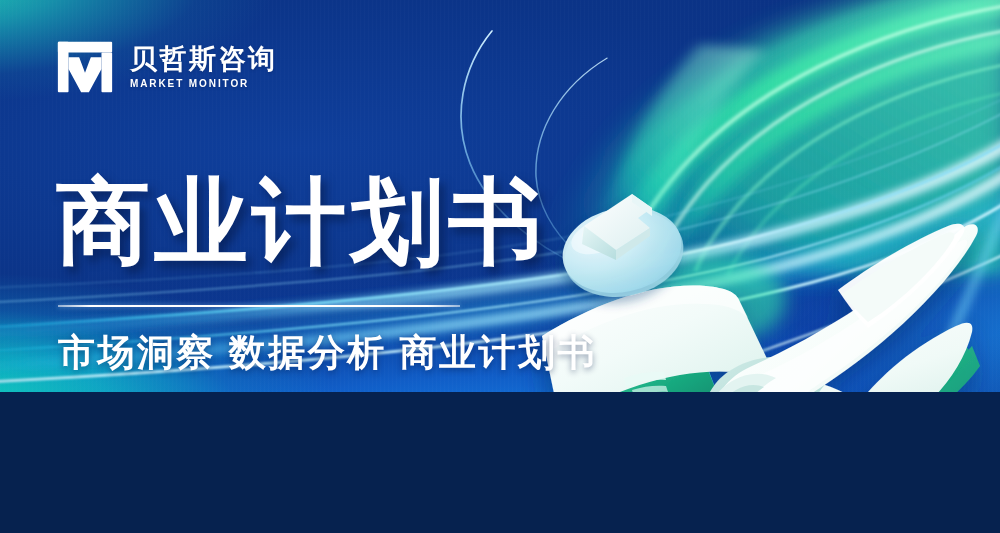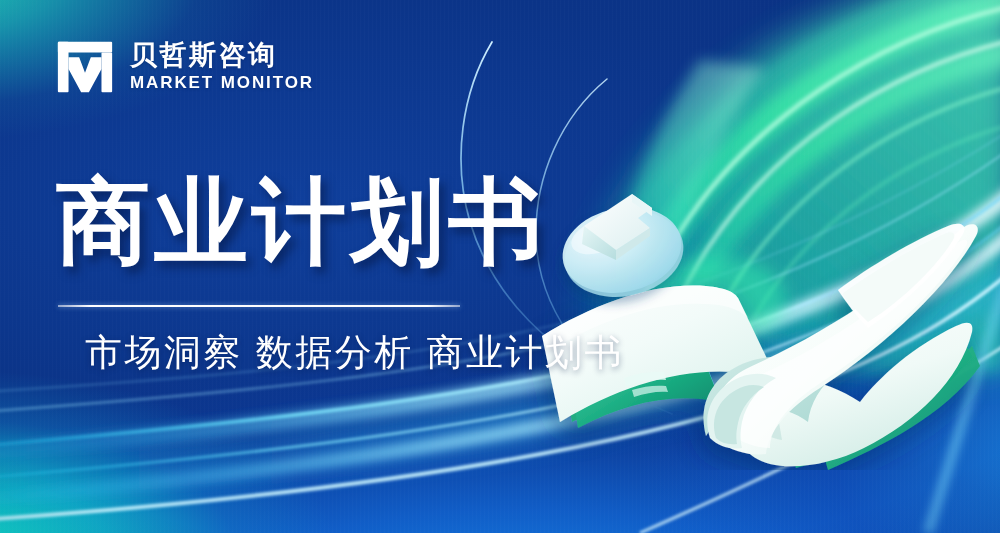--- a/index.html
+++ b/index.html
@@ -2,21 +2,21 @@
 <html><head>
 <meta charset="utf-8">
 <style>
   html, body {
     margin: 0; padding: 0;
     background: #06224f;
   }
   #banner {
     position: relative;
     width: 1000px;
-    height: 533px;
+    height: 392px;
     overflow: hidden;
     font-family: "Liberation Sans", "DejaVu Sans", sans-serif;
     background: #0a3384;
     user-select: none;
   }
 
   
   .bg-layer { position: absolute; inset: 0; pointer-events: none; }
 
   
@@ -70,21 +70,21 @@
     display: flex; align-items: center; gap: 14px;
   }
   .logo-mark { width: 62px; height: 62px; display:block; flex:none; }
   .logo-text { display: flex; flex-direction: column; gap: 3px; }
   .logo-cn {
     font-size: 27px; font-weight: 700; color: #ffffff;
     letter-spacing: 2.5px; line-height: 1.1;
     text-shadow: 0 1px 3px rgba(4,30,80,.35);
   }
   .logo-en {
-    font-size: 17px; font-weight: 700; color: #ffffff;
+    font-size: 10px; font-weight: 700; color: #ffffff;
     letter-spacing: 1.9px; line-height: 1.1;
     text-shadow: 0 1px 3px rgba(4,30,80,.35);
   }
 
   
   .headline {
     position: absolute;
     left: 56px; top: 172px;
     font-size: 94px; font-weight: 700; color: #ffffff;
     letter-spacing: 4px; line-height: 1.06;
@@ -94,25 +94,24 @@
   .divider {
     position: absolute;
     left: 58px; top: 305px;
     width: 402px; height: 2px;
     background: linear-gradient(90deg, rgba(255,255,255,.55) 0%, #ffffff 8%, #ffffff 92%, rgba(255,255,255,.55) 100%);
     box-shadow: 0 0 5px rgba(180,225,255,.55);
   }
   .subtitle {
     position: absolute;
     left: 58px; top: 330px;
-    font-size: 37px; font-weight: 400; color: #ffffff;
+    font-size: 37px; font-weight: 700; color: #ffffff;
     letter-spacing: 2.5px; line-height: 1.25;
     white-space: nowrap;
     text-shadow: 0 2px 6px rgba(4,25,72,.45);
-    margin-left: 27px;
   }
 
   
   .book { position: absolute; left: 520px; top: 140px; width: 470px; height: 330px; }
   .book svg { width: 100%; height: 100%; display:block; }
 </style>
 </head>
 <body>
 
 <div id="banner">

